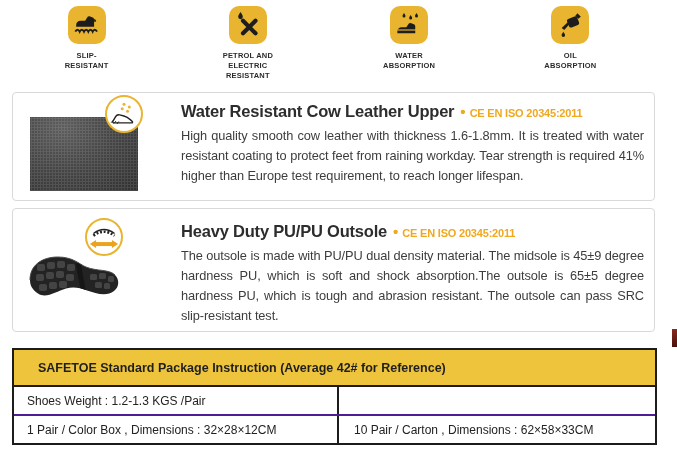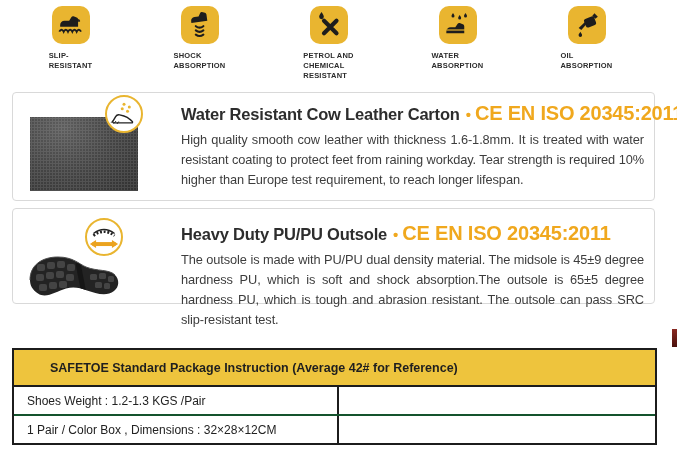--- a/index.html
+++ b/index.html
@@ -17,30 +17,30 @@
   .feature{
     flex:1;display:flex;flex-direction:column;align-items:center;
   }
   .pictobox{
     width:38px;height:38px;border-radius:10px;background:#E9B530;
     display:flex;align-items:center;justify-content:center;
   }
   .pictobox svg{display:block;}
   .feature-label{
     margin-top:7px;font-size:7.5px;font-weight:bold;color:#2b2b2b;
-    text-align:left;line-height:1.35;white-space:pre-line;letter-spacing:.2px;
+    text-align:center;line-height:1.35;white-space:pre-line;letter-spacing:.2px;
   }
   
   .section{
     position:absolute;left:12px;width:643px;
     border:1px solid #d9d9d9;border-radius:4px;background:#fff;
     box-sizing:border-box;
   }
   #section-upper{top:92px;height:109px;}
-  #section-outsole{top:208px;height:96px;}
+  #section-outsole{top:208px;height:124px;}
   .leather-img{
     position:absolute;left:17px;top:24px;width:108px;height:74px;
     background:
       radial-gradient(circle at 1.5px 1.5px, rgba(255,255,255,0.10) 1px, transparent 1.2px),
       radial-gradient(ellipse at 30% 15%, #5e5e5e 0%, #464646 45%, #383838 80%, #303030 100%);
     background-size:3px 3px,100% 100%;
   }
   .badge-circle{
     position:absolute;width:38px;height:38px;border-radius:50%;
     background:#fff;border:2px solid #E9B530;box-sizing:border-box;
@@ -49,39 +49,39 @@
   #badge-rain{left:92px;top:2px;}
   #badge-flex{left:72px;top:9px;}
   .sole-img{position:absolute;left:13px;top:44px;}
   .sec-text{
     position:absolute;left:168px;right:10px;top:9px;
   }
   #section-outsole .sec-text{top:13px;}
   .sec-title-row{white-space:nowrap;}
   .sec-title{font-size:16.5px;font-weight:bold;color:#2d2d2d;letter-spacing:-0.2px;}
   .sec-cert-bullet{font-size:15px;font-weight:bold;color:#F0A81E;padding:0 4px 0 6px;}
-  .sec-cert{font-size:20px;font-weight:bold;color:#F0A81E;letter-spacing:-0.2px;}
+  .sec-cert{font-size:11px;font-weight:bold;color:#F0A81E;letter-spacing:-0.2px;}
   .sec-body{
     margin-top:5px;font-size:12.8px;line-height:20px;color:#3d3d3d;
     text-align:justify;letter-spacing:-0.1px;
   }
   
   .pkg-table{
     position:absolute;left:12px;top:348px;width:645px;height:97px;
     box-sizing:border-box;border:2px solid #1c1c1c;background:#fff;
     display:flex;flex-direction:column;
   }
   .pkg-header{
     height:37px;background:#EEC43D;display:flex;align-items:center;
-    padding-left:36px;box-sizing:border-box;
+    padding-left:24px;box-sizing:border-box;
     font-size:12.5px;font-weight:bold;color:#1f1f1f;
     border-bottom:2px solid #1c1c1c;
   }
   .pkg-row{flex:1;display:flex;}
-  .pkg-row + .pkg-row{border-top:2px solid #14532d;}
+  .pkg-row + .pkg-row{border-top:2px solid #4c1d95;}
   .pkg-cell{
     display:flex;align-items:center;box-sizing:border-box;
     font-size:12px;color:#222;padding-left:15px;
   }
   .pkg-cell.left{width:50.7%;border-right:2px solid #1c1c1c;padding-left:13px;}
   .pkg-cell.right{flex:1;}
   
   .edge-fragment{
     position:absolute;right:0;top:329px;width:5px;height:18px;
     background:linear-gradient(180deg,#8a2a22,#4a100c);
@@ -97,42 +97,30 @@
       <svg width="30" height="30" viewBox="0 0 36 36">
         <path fill="#1d1d1d" d="M5 20v-2c0-3 2.2-5 5.2-5h5.6l2.8-4.6c.5-.8 1.5-1.1 2.4-.8l3.8 1.5c1 .4 1.7 1.4 1.7 2.5V20z"></path>
         <path fill="#1d1d1d" d="M22 9l6 2.4c.6.3.9.9.9 1.6V14h-9z" opacity=".9"></path>
         <path fill="none" stroke="#1d1d1d" stroke-width="2.4" d="M4 26c1.6-3.2 3.6-3.2 5.2 0c1.6-3.2 3.6-3.2 5.2 0c1.6-3.2 3.6-3.2 5.2 0c1.6-3.2 3.6-3.2 5.2 0c1.6-3.2 3.6-3.2 5.2 0"></path>
       </svg>
     </div>
     <div class="feature-label">SLIP-
 RESISTANT</div>
   </div>
 
-  <div class="feature">
-    <div class="pictobox">
-      <svg width="30" height="30" viewBox="0 0 36 36">
-        <path fill="#1d1d1d" d="M7 14v-2c0-2.6 2-4.4 4.6-4.4h5l2.5-4c.5-.8 1.5-1.1 2.3-.7l3.4 1.3c.9.4 1.5 1.3 1.5 2.3V14z" transform="rotate(-8 18 10)"></path>
-        <path fill="none" stroke="#1d1d1d" stroke-width="2.6" stroke-linecap="round" d="M13 19.5q4.5 3.4 9 0"></path>
-        <path fill="none" stroke="#1d1d1d" stroke-width="2.6" stroke-linecap="round" d="M13 24.5q4.5 3.4 9 0"></path>
-        <path fill="none" stroke="#1d1d1d" stroke-width="2.6" stroke-linecap="round" d="M13 29.5q4.5 3.4 9 0"></path>
-      </svg>
-    </div>
-    <div class="feature-label">SHOCK
-ABSORPTION</div>
-  </div>
 
   <div class="feature">
     <div class="pictobox">
       <svg width="30" height="30" viewBox="0 0 36 36">
         <path fill="#1d1d1d" d="M9 2.5c1.8 2.8 2.8 4 2.8 5.7a2.8 2.8 0 1 1-5.6 0C6.2 6.5 7.2 5.3 9 2.5z"></path>
         <path stroke="#1d1d1d" stroke-width="5" stroke-linecap="round" d="M12 13L27 28M27 13L12 28" fill="none"></path>
       </svg>
     </div>
     <div class="feature-label">PETROL AND
-CHEMICAL
+ELECTRIC
 RESISTANT</div>
   </div>
 
   <div class="feature">
     <div class="pictobox">
       <svg width="30" height="30" viewBox="0 0 36 36">
         <path fill="#1d1d1d" d="M12 3.5c1.1 1.8 1.8 2.6 1.8 3.7a1.8 1.8 0 1 1-3.6 0c0-1.1.7-1.9 1.8-3.7z"></path>
         <path fill="#1d1d1d" d="M20 6c1.1 1.8 1.8 2.6 1.8 3.7a1.8 1.8 0 1 1-3.6 0C18.2 8.6 18.9 7.8 20 6z"></path>
         <path fill="#1d1d1d" d="M27 3.5c1.1 1.8 1.8 2.6 1.8 3.7a1.8 1.8 0 1 1-3.6 0c0-1.1.7-1.9 1.8-3.7z"></path>
         <path fill="#1d1d1d" d="M4 28v-2c0-3 2.2-5.2 5.2-5.2h5.6l2.8-4.4c.5-.8 1.5-1.1 2.4-.8l3.8 1.5c1 .4 1.7 1.4 1.7 2.5V28z"></path>
@@ -169,23 +157,23 @@
           <circle cx="23" cy="9" r="1.7"></circle>
         <circle cx="15" cy="11" r="1.7"></circle>
           <circle cx="21" cy="14" r="1.7"></circle>
       </g>
       <path d="M4 26l3.5-6c.9-1.6 2.8-2.4 4.6-2l4.8 1.2c2.6.7 5 2 6.9 3.9l2.6 2.4c.6.6.2 1.6-.6 1.6H5z" fill="#fff" stroke="#222" stroke-width="1.6"></path>
       <path d="M5 24l-2.5 2.8M8 25l-2.5 2.8M11 25.5L9 28.3" stroke="#222" stroke-width="1.1" fill="none"></path>
     </svg>
   </div>
   <div class="sec-text">
     <div class="sec-title-row">
-      <span class="sec-title">Water Resistant Cow Leather Carton</span><span class="sec-cert-bullet">•</span><span class="sec-cert">CE EN ISO 20345:2011</span>
-    </div>
-    <div class="sec-body">High quality smooth cow leather with thickness 1.6-1.8mm. It is treated with water resistant coating to protect feet from raining workday. Tear strength is required 10% higher than Europe test requirement, to reach longer lifespan.</div>
+      <span class="sec-title">Water Resistant Cow Leather Upper</span><span class="sec-cert-bullet">•</span><span class="sec-cert">CE EN ISO 20345:2011</span>
+    </div>
+    <div class="sec-body">High quality smooth cow leather with thickness 1.6-1.8mm. It is treated with water resistant coating to protect feet from raining workday. Tear strength is required 41% higher than Europe test requirement, to reach longer lifespan.</div>
   </div>
 </div>
 
 <div class="section" id="section-outsole">
   <div class="sole-img">
     <svg width="100" height="56" viewBox="0 0 200 112">
       <defs>
         <clipPath id="soleclip">
           <path d="M8 54 C8 24 32 8 64 8 C94 8 106 22 120 28 C142 37 166 32 178 44 C187 53 187 68 176 76 C161 88 140 81 122 75 C108 70 96 67 80 71 C60 77 40 92 24 81 C12 73 8 64 8 54 Z"></path>
         </clipPath>
@@ -232,16 +220,17 @@
   </div>
 </div>
 
 <div class="pkg-table">
   <div class="pkg-header">SAFETOE Standard Package Instruction (Average 42# for Reference)</div>
   <div class="pkg-row">
     <div class="pkg-cell left">Shoes Weight : 1.2-1.3 KGS /Pair</div>
   </div>
   <div class="pkg-row">
     <div class="pkg-cell left">1 Pair / Color Box , Dimensions : 32×28×12CM</div>
+    <div class="pkg-cell right">10 Pair / Carton , Dimensions : 62×58×33CM</div>
   </div>
 </div>
 
 <div class="edge-fragment"></div>
 
 </body></html>

